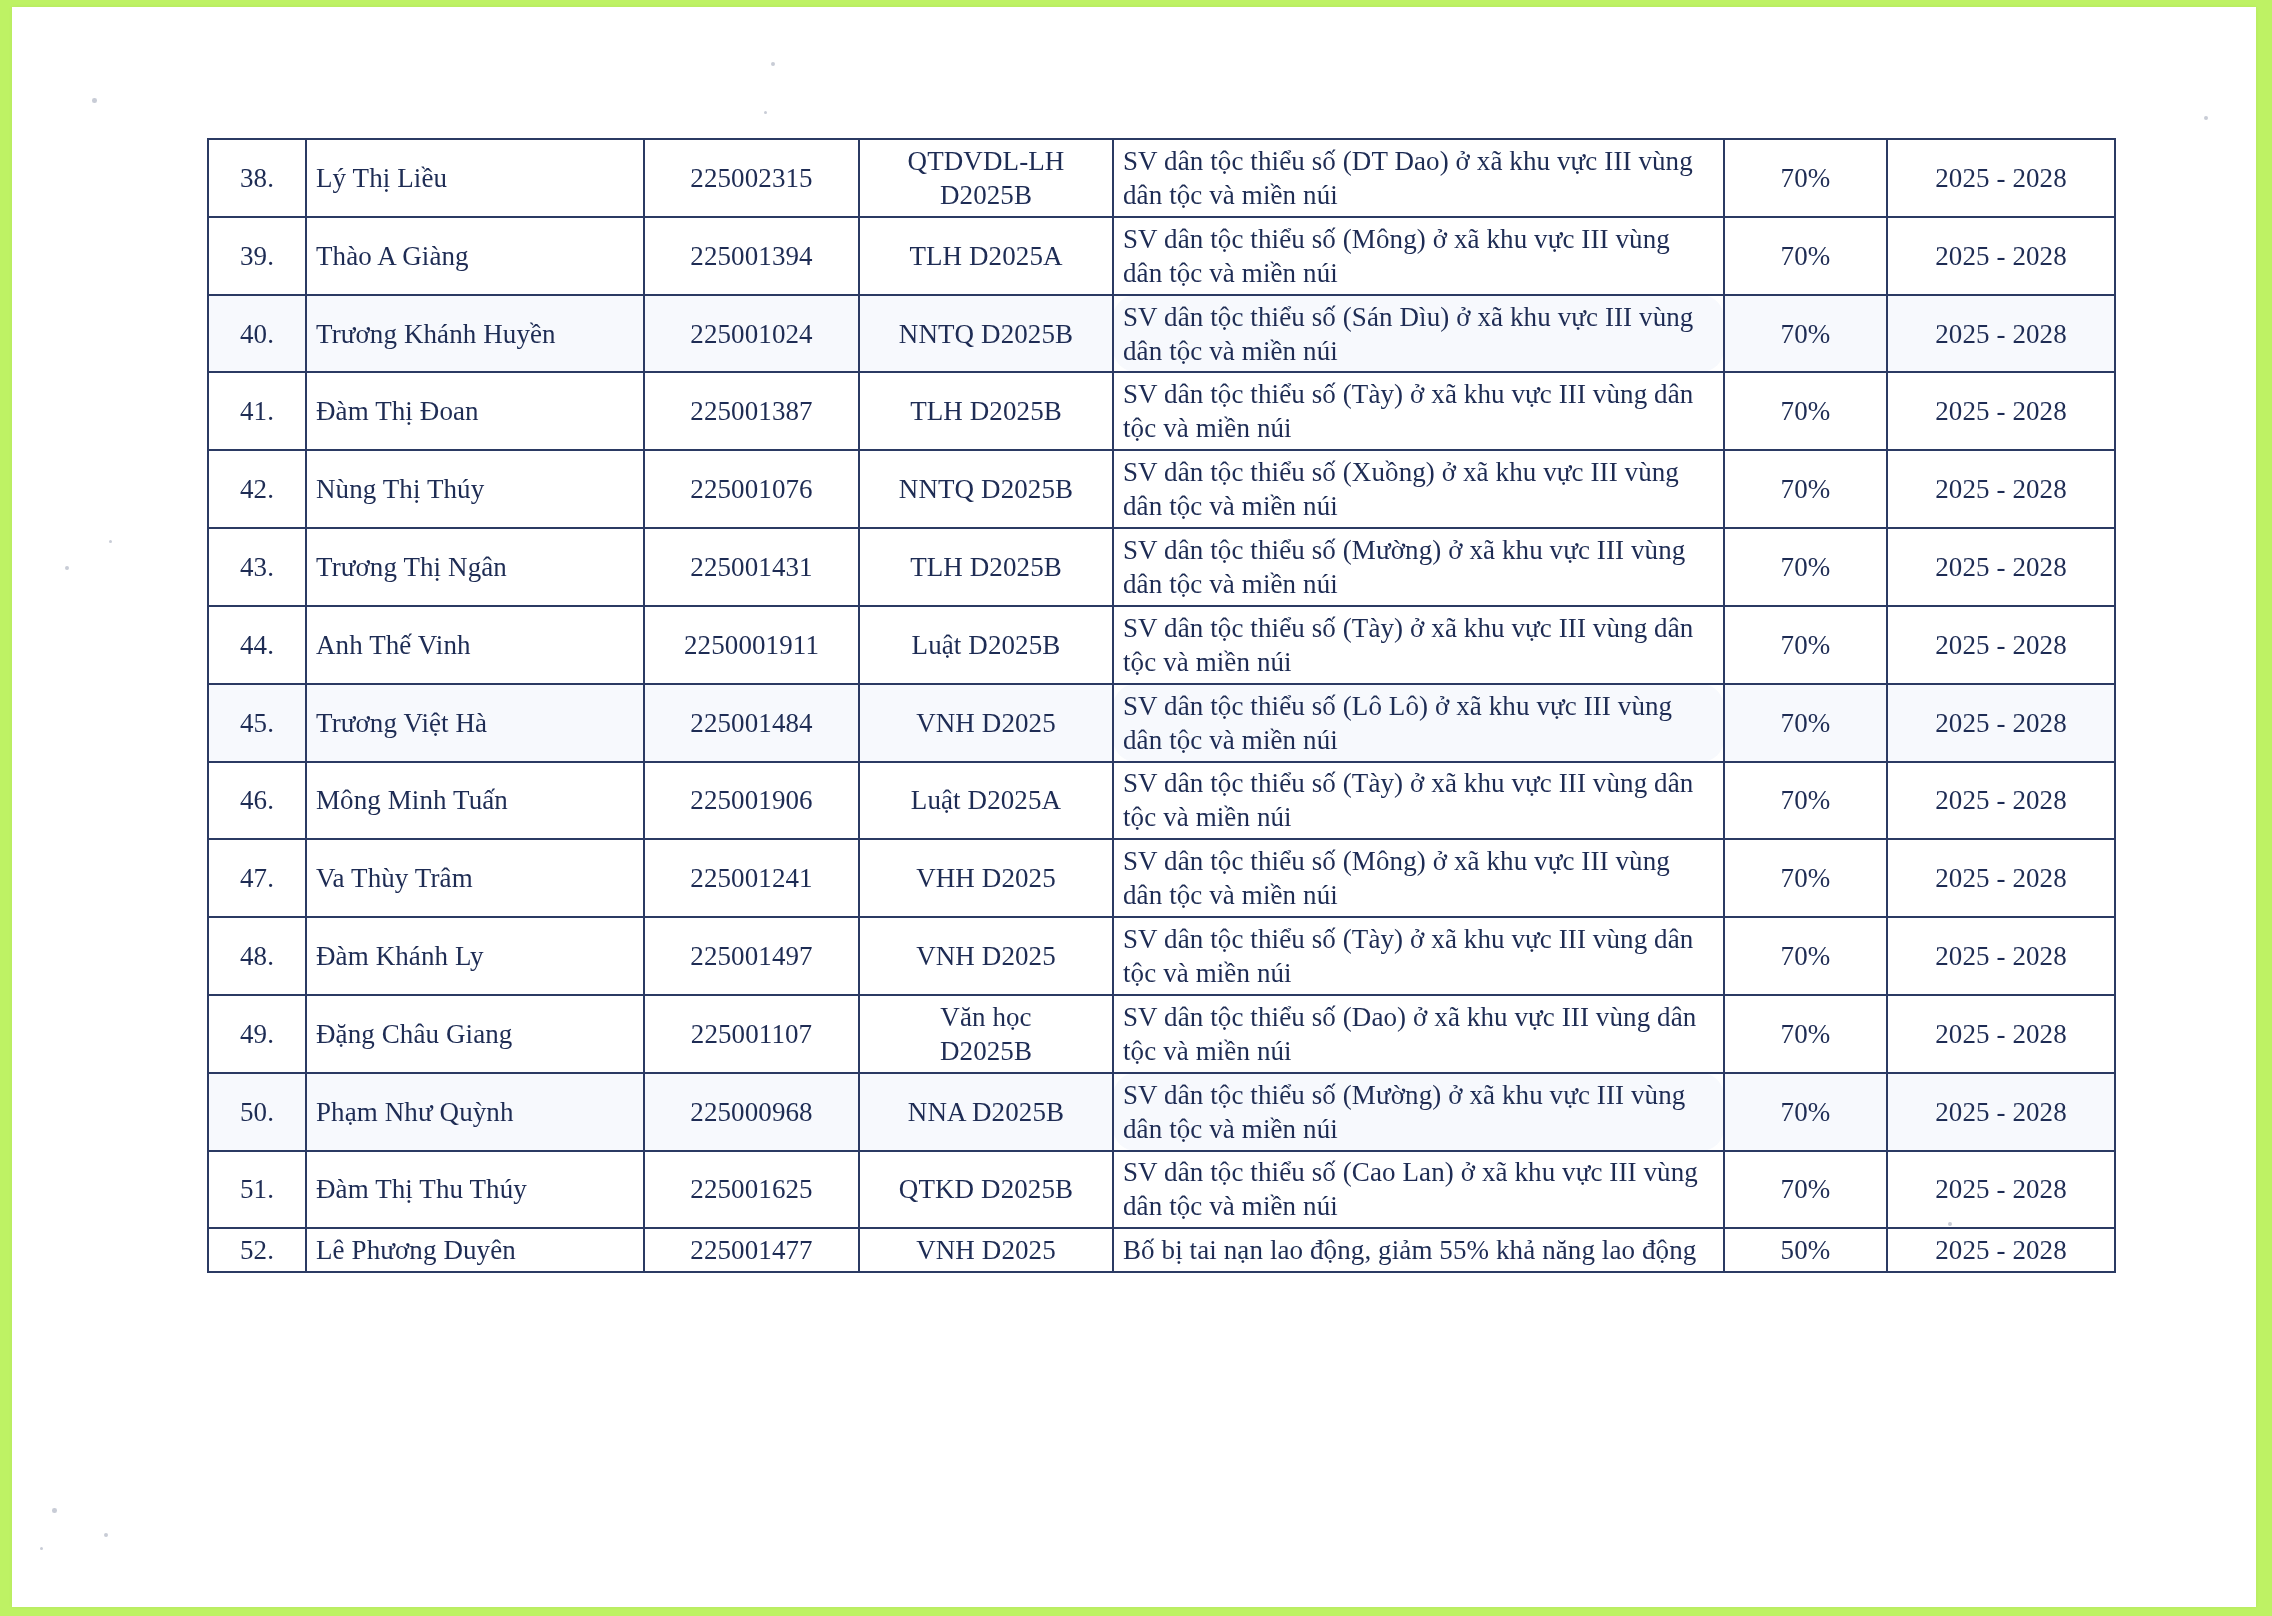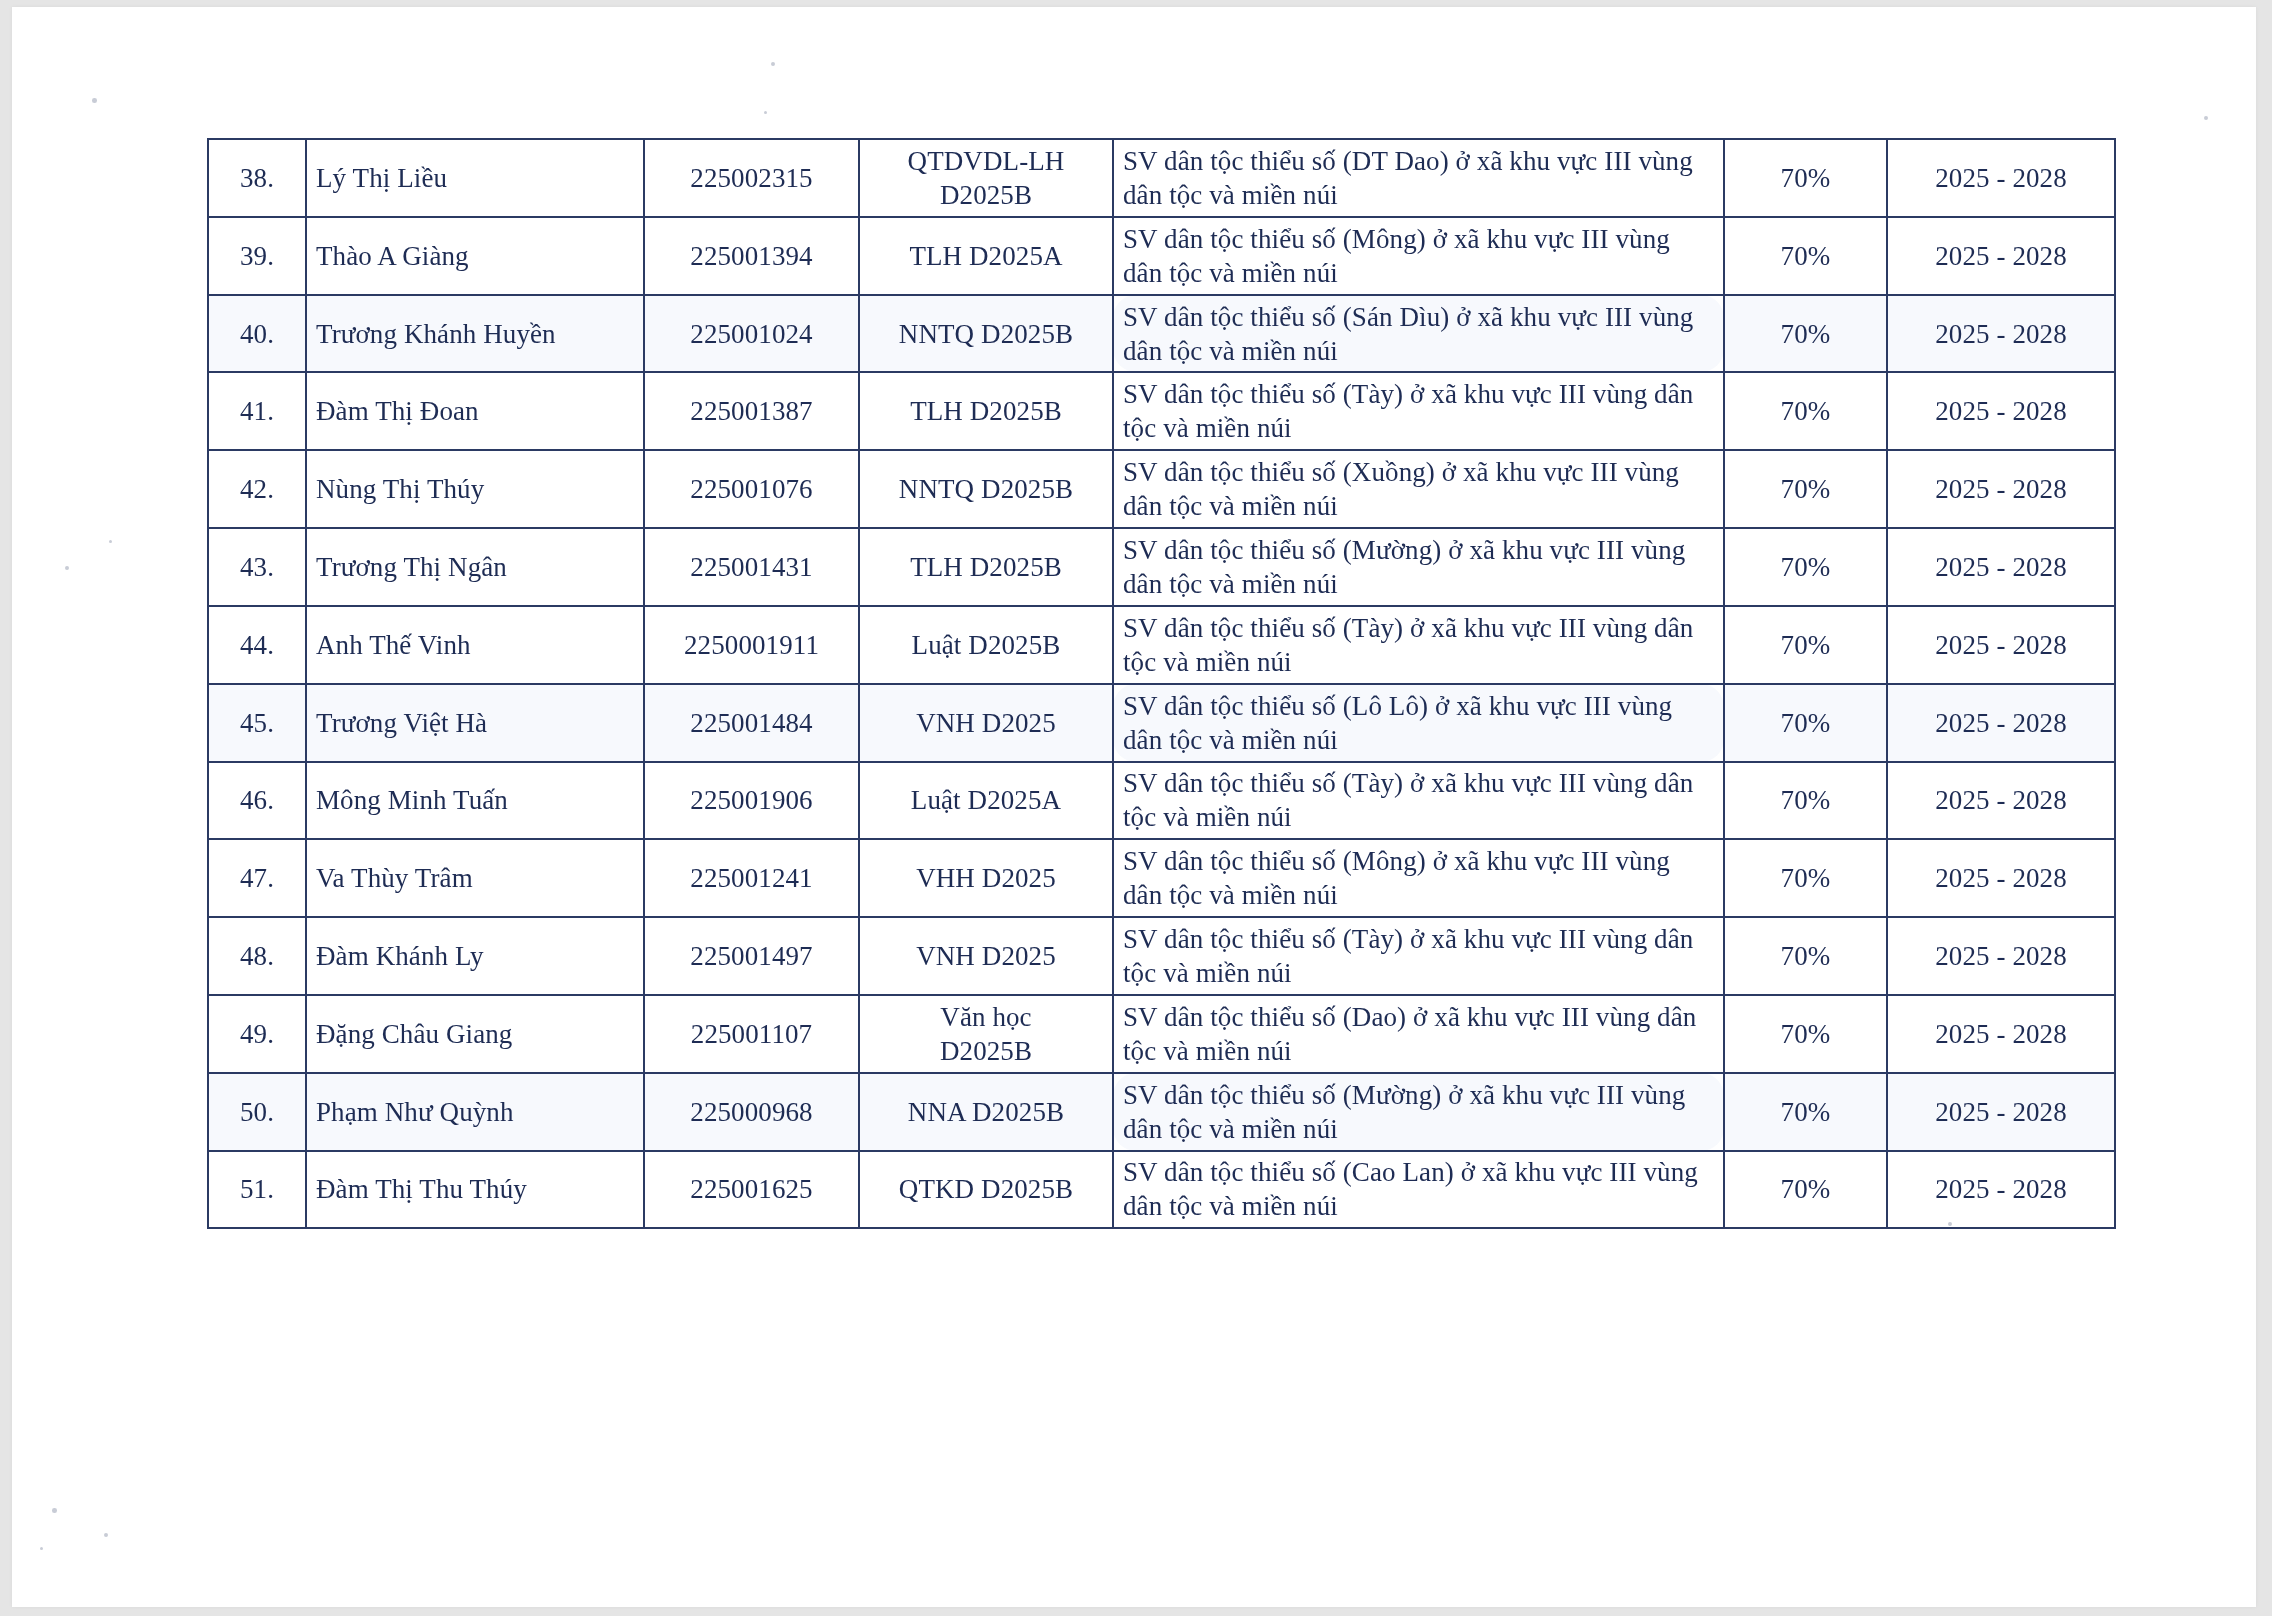--- a/index.html
+++ b/index.html
@@ -13,21 +13,21 @@
     position: relative;
     font-family: "Liberation Serif", "DejaVu Serif", serif;
     color: #1b2a52;
     overflow: hidden;
   }
 
   
   .page {
     position: absolute;
     inset: 0;
-    background: #e5e5e5;
+    background: #bef264;
   }
   .paper-edge {
     position: absolute;
     left: 11.7px;
     top: 6.5px;
     right: 17px;
     bottom: 9px;
     background: #ffffff;
     box-shadow: 0 0 3.9px rgba(0,0,0,0.05);
   }
@@ -278,18 +278,27 @@
         <tr>
           <td class="stt">51.</td>
           <td class="name">Đàm Thị Thu Thúy</td>
           <td class="code">225001625</td>
           <td class="cls">QTKD D2025B</td>
           <td class="reason">SV dân tộc thiểu số (Cao Lan) ở xã khu vực III vùng dân tộc và miền núi</td>
           <td class="pct">70%</td>
           <td class="period">2025 - 2028</td>
         </tr>
 
+        <tr>
+          <td class="stt">52.</td>
+          <td class="name">Lê Phương Duyên</td>
+          <td class="code">225001477</td>
+          <td class="cls">VNH D2025</td>
+          <td class="reason">Bố bị tai nạn lao động, giảm 55% khả năng lao động</td>
+          <td class="pct">50%</td>
+          <td class="period">2025 - 2028</td>
+        </tr>
 
       </tbody>
     </table>
   </div>
 </div>
 
 
 </body></html>

